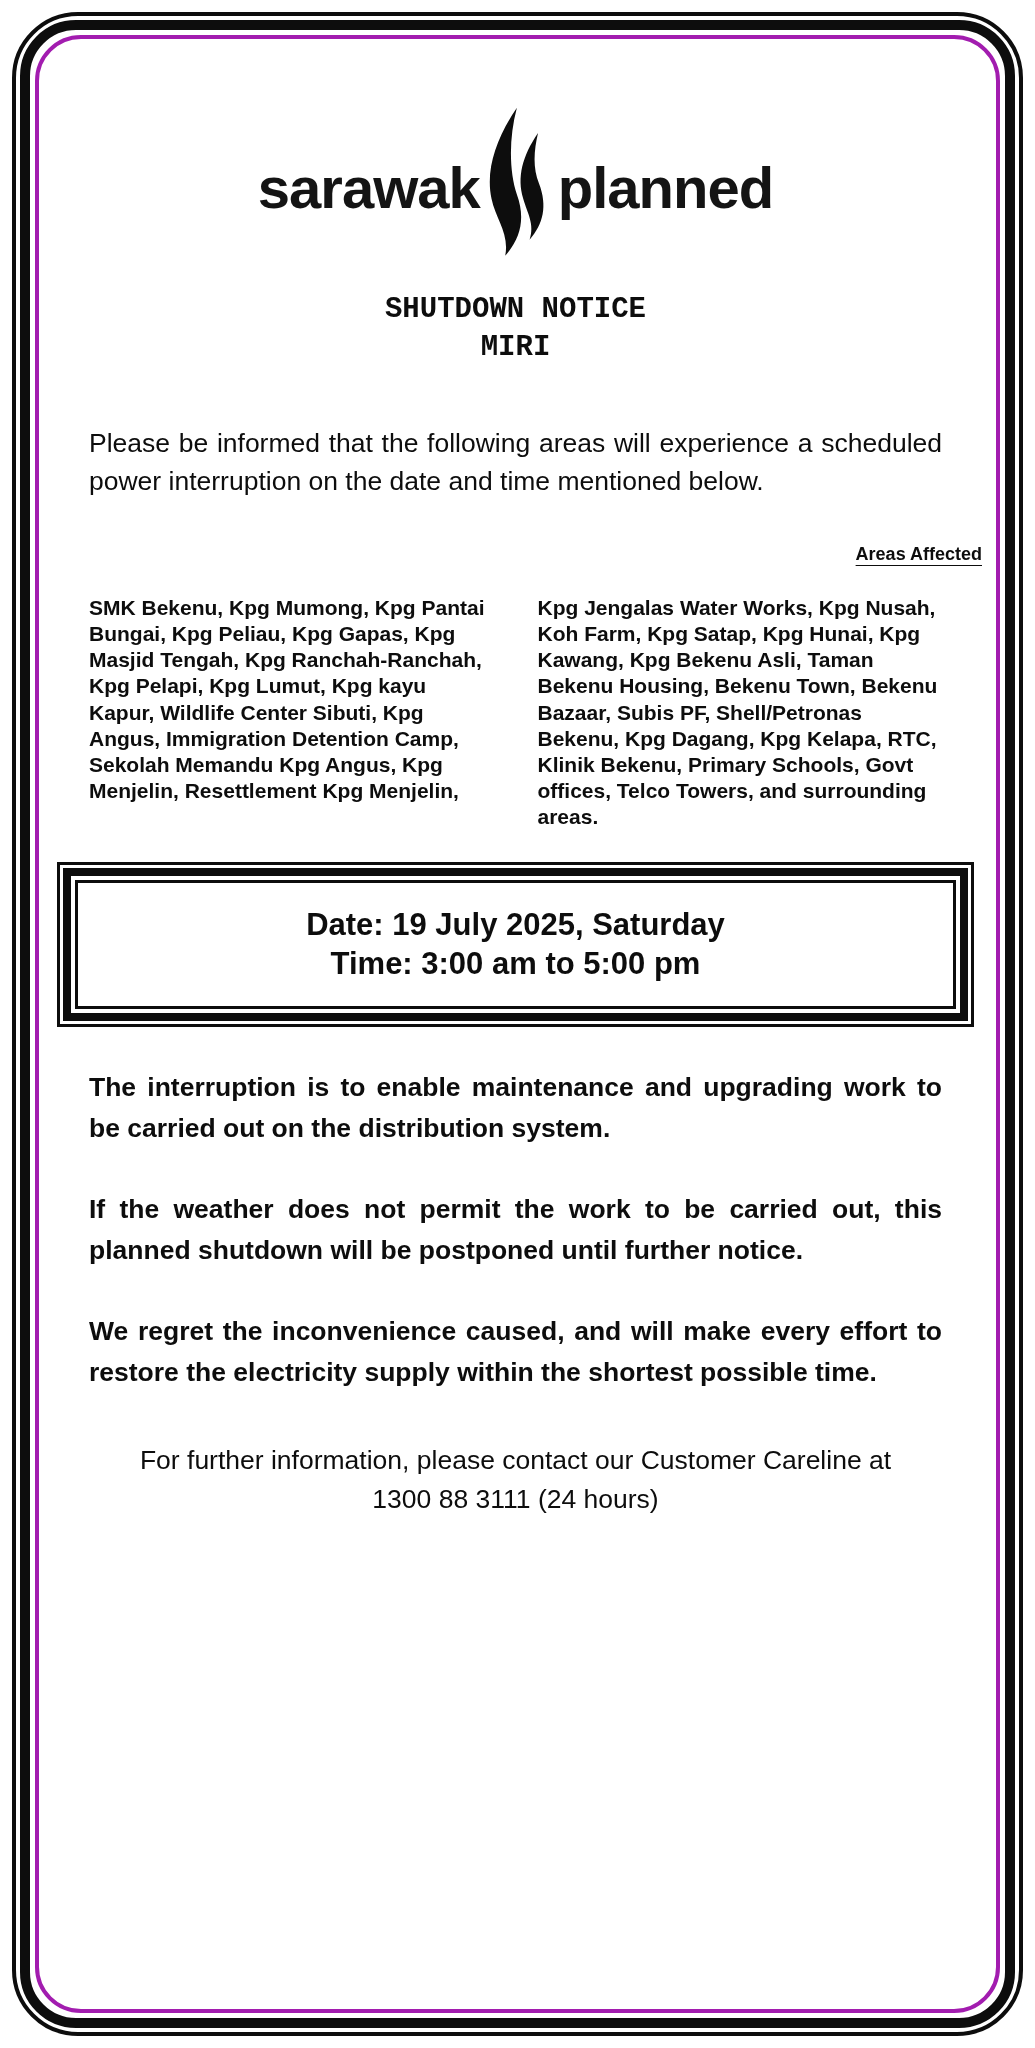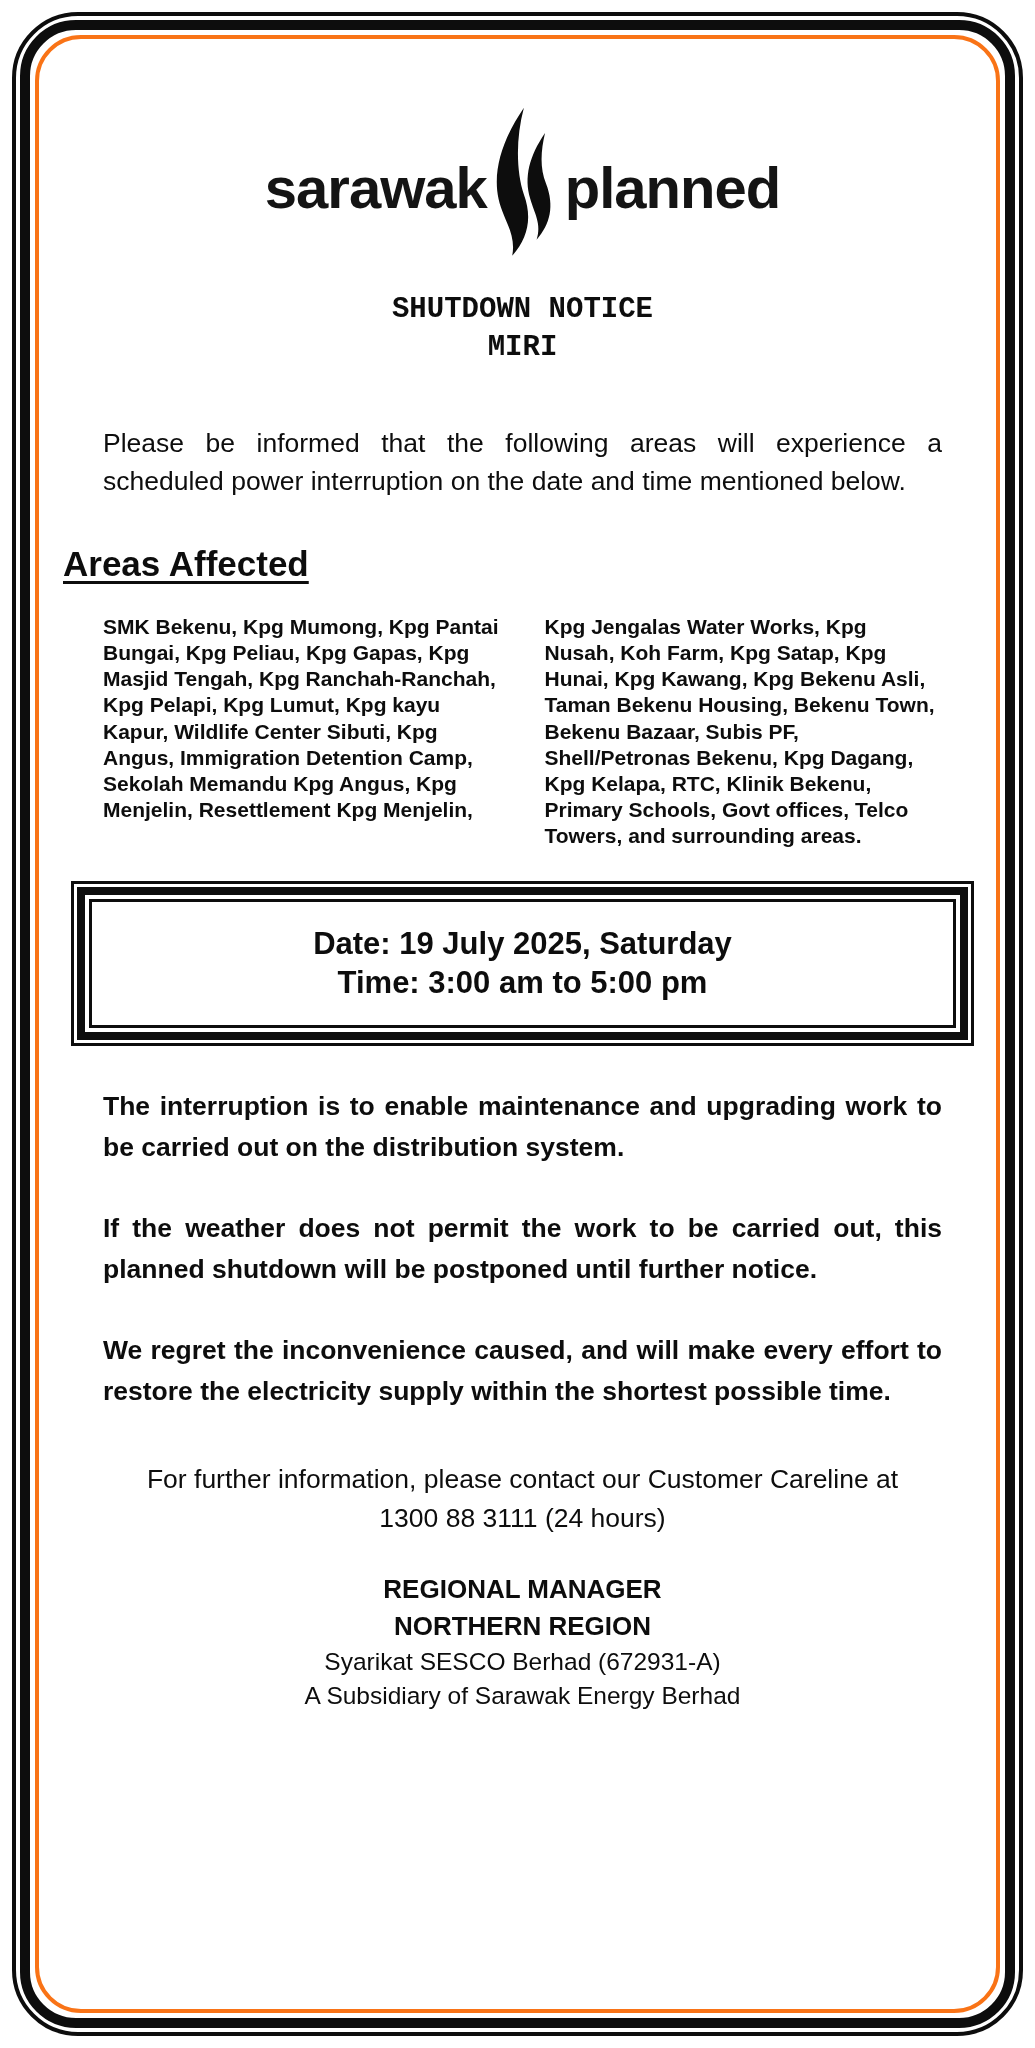--- a/index.html
+++ b/index.html
@@ -23,23 +23,23 @@
     padding: 4px;
   }
   .frame-mid {
     width: 100%; height: 100%;
     border: 10px solid #0d0d0d;
     border-radius: 56px;
     padding: 5px;
   }
   .frame-inner {
     width: 100%; height: 100%;
-    border: 4px solid #f97316;
+    border: 4px solid #a21caf;
     border-radius: 46px;
-    padding: 30px 14px 20px 24px;
+    padding: 30px 14px 20px 10px;
     overflow: hidden;
   }
 
   .logo-row {
     display: flex;
     justify-content: center;
     align-items: center;
     margin-top: 28px;
     height: 180px;
   }
@@ -61,22 +61,22 @@
   }
 
   .intro {
     margin: 56px 40px 0 40px;
     font-size: 26.5px;
     line-height: 1.45;
     text-align: justify;
   }
 
   .areas-heading {
-    text-align: left;
-    font-size: 35px;
+    text-align: right;
+    font-size: 18px;
     font-weight: bold;
     text-decoration: underline;
     text-underline-offset: 5px;
     margin-top: 44px;
   }
 
   .columns {
     display: flex;
     justify-content: space-between;
     margin: 30px 40px 0 40px;
@@ -160,23 +160,17 @@
 
         <p class="para">The interruption is to enable maintenance and upgrading work to be carried out on the distribution system.</p>
         <p class="para">If the weather does not permit the work to be carried out, this planned shutdown will be postponed until further notice.</p>
         <p class="para">We regret the inconvenience caused, and will make every effort to restore the electricity supply within the shortest possible time.</p>
 
         <div class="contact">
           <div>For further information, please contact our Customer Careline at</div>
           <div>1300 88 3111 (24 hours)</div>
         </div>
 
-        <div class="footer">
-          <div class="footer-bold">REGIONAL MANAGER</div>
-          <div class="footer-bold">NORTHERN REGION</div>
-          <div class="footer-reg">Syarikat SESCO Berhad (672931-A)</div>
-          <div class="footer-reg">A Subsidiary of Sarawak Energy Berhad</div>
-        </div>
 
       </div>
     </div>
   </div>
 </div>
 
 </body></html>

